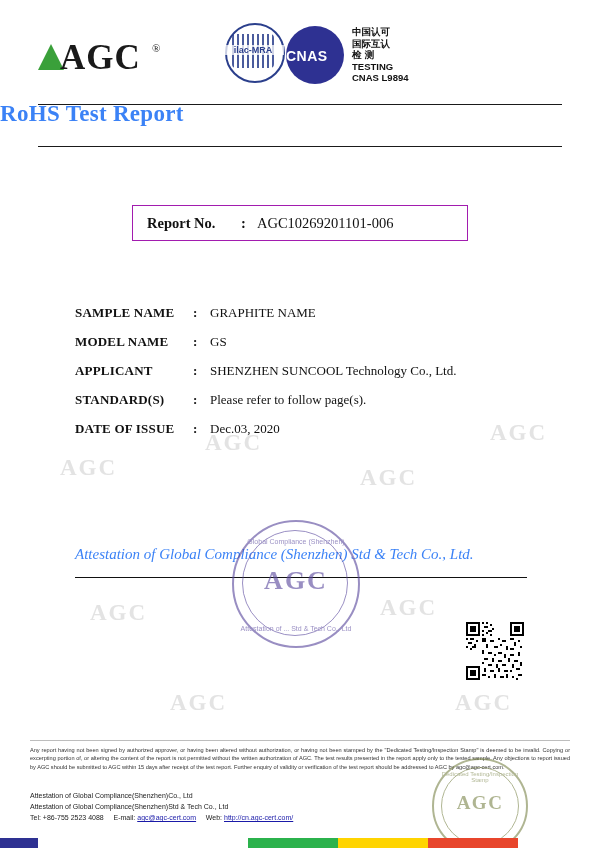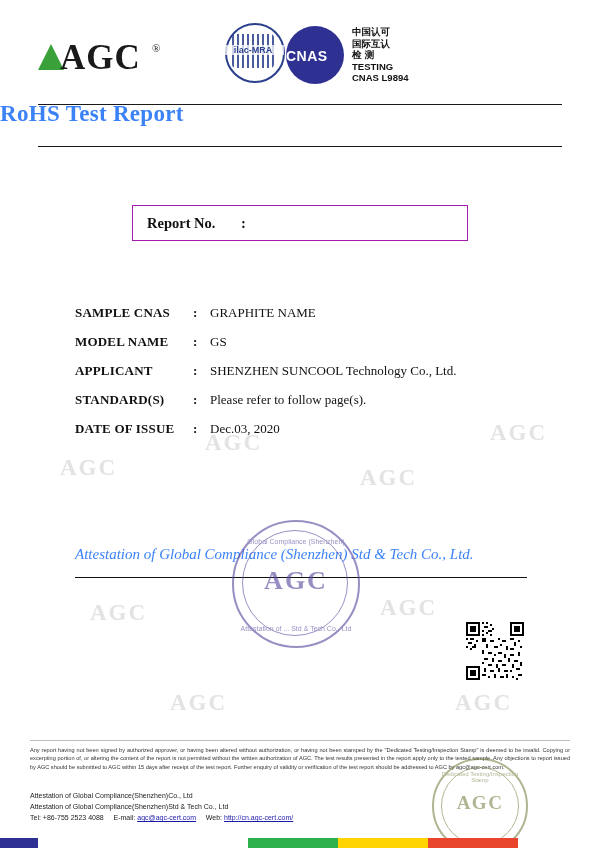--- a/index.html
+++ b/index.html
@@ -442,25 +442,26 @@
 
     <div class="hdr-rule"></div>
   </div>
 
   <div class="title">RoHS Test Report</div>
   <div class="title-rule"></div>
 
   <div class="reportno">
     <span class="lbl">Report No.</span>
     <span class="colon">:</span>
+    <span class="val">AGC10269201101-006</span>
   </div>
 
   <div class="fields">
     <div class="frow">
-      <span class="k">SAMPLE CNAS</span>
+      <span class="k">SAMPLE NAME</span>
       <span class="c">:</span>
       <span class="v">GRAPHITE  NAME</span>
     </div>
     <div class="frow">
       <span class="k">MODEL NAME</span>
       <span class="c">:</span>
       <span class="v">GS</span>
     </div>
     <div class="frow">
       <span class="k">APPLICANT</span>

